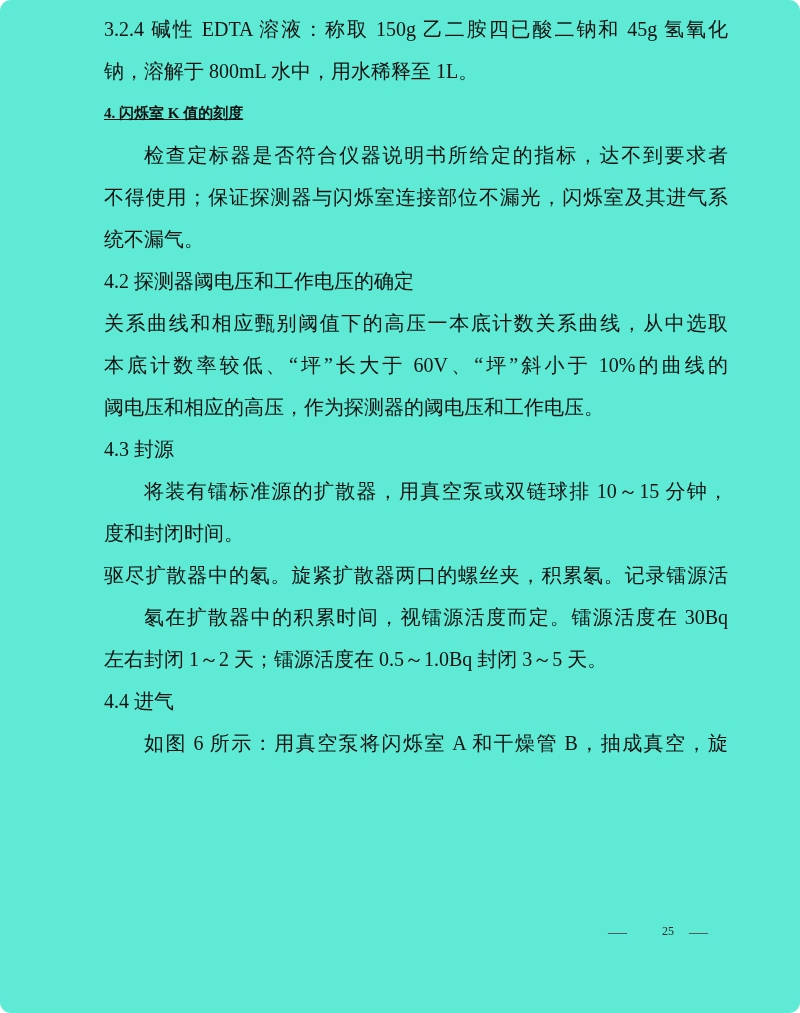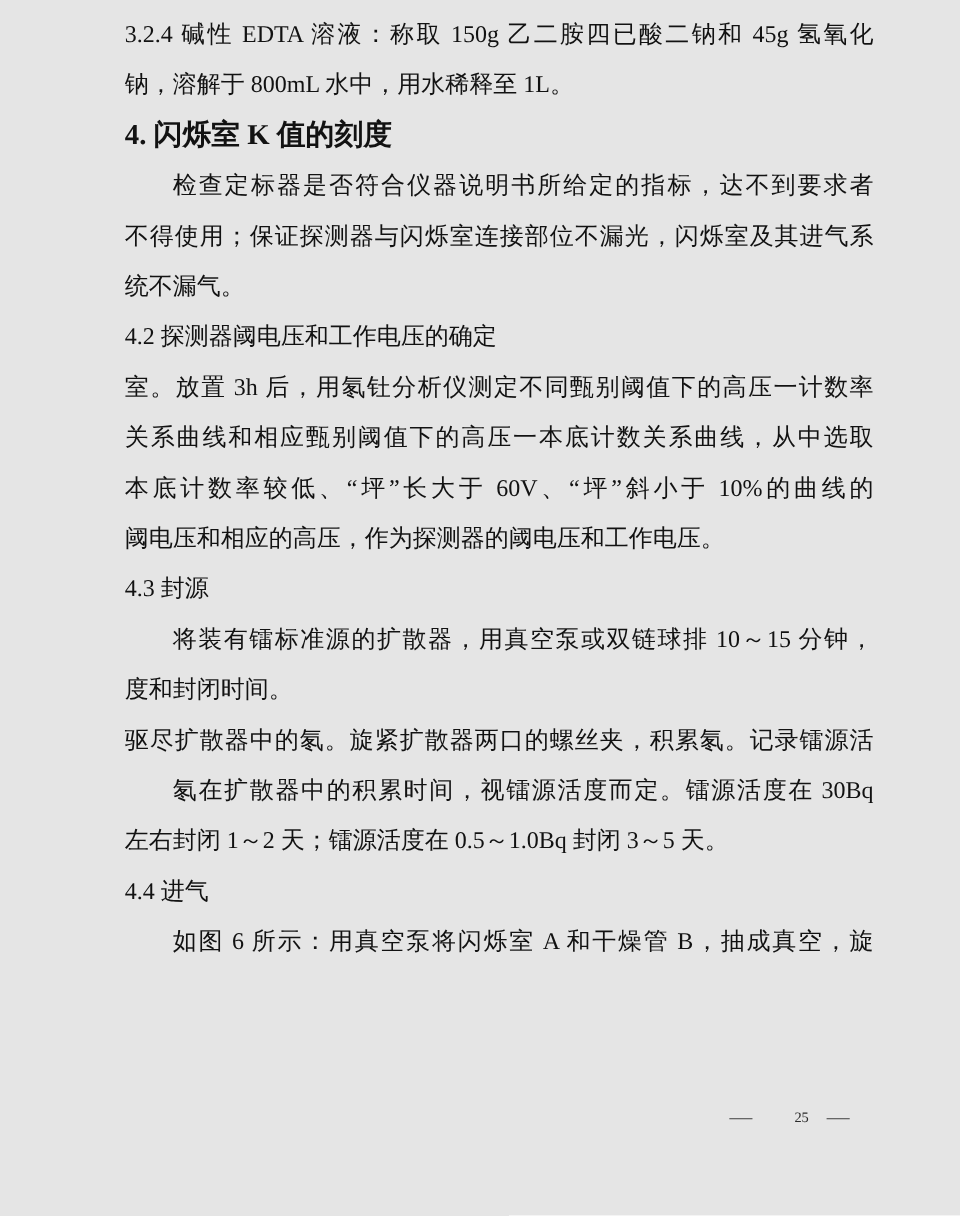--- a/index.html
+++ b/index.html
@@ -4,24 +4,25 @@
 <style>
   html, body {
     margin: 0;
     padding: 0;
     background: #ffffff;
   }
   .page {
     position: relative;
     width: 800px;
     height: 1013px;
-    background: #e5e5e5;
+    background: #5eead4;
     overflow: hidden;
     font-family: "Liberation Serif", "DejaVu Serif", serif;
     color: #121212;
+    border-radius: 11px;
   }
   .textblock {
     position: absolute;
     left: 104px;
     top: 8px;
     width: 624px;
   }
   .ln {
     height: 42px;
     line-height: 42px;
@@ -32,21 +33,22 @@
   .fill {
     text-align: justify;
     text-align-last: justify;
     text-justify: inter-character;
   }
   .ind {
     text-indent: 2em;
   }
   .h4 {
     font-weight: bold;
-    font-size: 24px;
+    font-size: 15px;
+    text-decoration: underline;
   }
   .footer {
     position: absolute;
     left: 608px;
     top: 916px;
     height: 30px;
     display: flex;
     align-items: center;
     gap: 15px;
     font-size: 19px;
@@ -67,21 +69,20 @@
 
 <div class="page">
   <div class="textblock">
     <div class="ln fill">3.2.4 碱性 EDTA 溶液：称取 150g 乙二胺四已酸二钠和 45g 氢氧化</div>
     <div class="ln">钠，溶解于 800mL 水中，用水稀释至 1L。</div>
     <div class="ln h4">4.  闪烁室 K 值的刻度</div>
     <div class="ln fill ind">检查定标器是否符合仪器说明书所给定的指标，达不到要求者</div>
     <div class="ln fill">不得使用；保证探测器与闪烁室连接部位不漏光，闪烁室及其进气系</div>
     <div class="ln">统不漏气。</div>
     <div class="ln">4.2  探测器阈电压和工作电压的确定</div>
-    <div class="ln fill">室。放置 3h 后，用氡钍分析仪测定不同甄别阈值下的高压一计数率</div>
     <div class="ln fill">关系曲线和相应甄别阈值下的高压一本底计数关系曲线，从中选取</div>
     <div class="ln fill">本底计数率较低、“坪”长大于 60V、“坪”斜小于 10%的曲线的</div>
     <div class="ln">阈电压和相应的高压，作为探测器的阈电压和工作电压。</div>
     <div class="ln">4.3  封源</div>
     <div class="ln fill ind">将装有镭标准源的扩散器，用真空泵或双链球排 10～15 分钟，</div>
     <div class="ln">度和封闭时间。</div>
     <div class="ln fill">驱尽扩散器中的氡。旋紧扩散器两口的螺丝夹，积累氡。记录镭源活</div>
     <div class="ln fill ind">氡在扩散器中的积累时间，视镭源活度而定。镭源活度在 30Bq</div>
     <div class="ln">左右封闭 1～2 天；镭源活度在 0.5～1.0Bq 封闭 3～5 天。</div>
     <div class="ln">4.4  进气</div>

